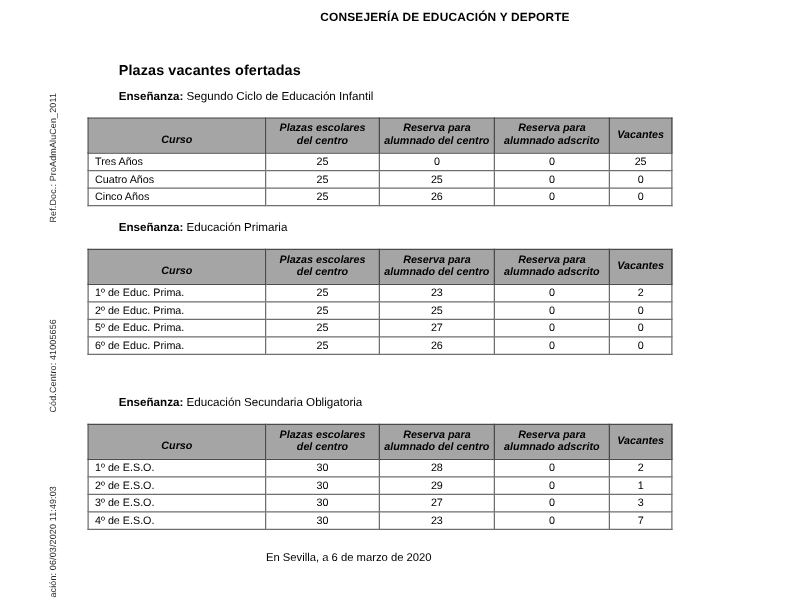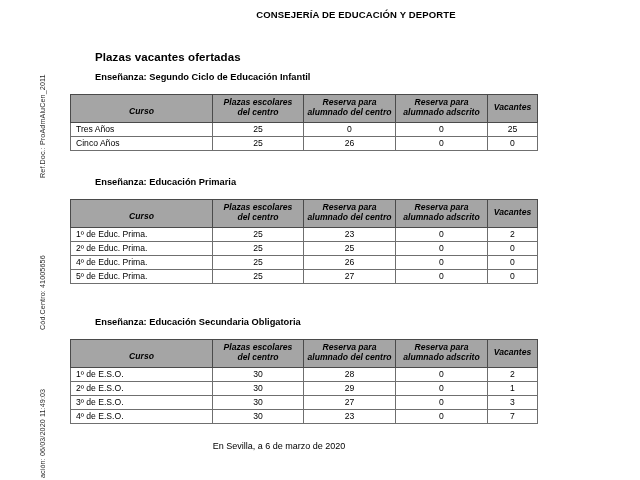--- a/index.html
+++ b/index.html
@@ -55,21 +55,21 @@
     letter-spacing: 0.1px;
   }
 
   .ensenanza {
     position: absolute;
     left: 95px;
     font-size: 9.3px;
     white-space: nowrap;
   }
   .ensenanza .lbl { font-weight: bold; }
-  .ensenanza .val { font-weight: bold; text-align: center; }
+  .ensenanza .val { font-weight: normal; text-align: center; }
 
   .ens-1 { top: 72px; }
   .ens-2 { top: 177px; }
   .ens-3 { top: 317px; }
 
   
   table.vac {
     position: absolute;
     left: 70px;
     border-collapse: collapse;
@@ -176,20 +176,27 @@
   </thead>
   <tbody>
     <tr>
       <td class="td-curso">Tres Años</td>
       <td>25</td>
       <td>0</td>
       <td>0</td>
       <td>25</td>
     </tr>
     <tr>
+      <td class="td-curso">Cuatro Años</td>
+      <td>25</td>
+      <td>25</td>
+      <td>0</td>
+      <td>0</td>
+    </tr>
+    <tr>
       <td class="td-curso">Cinco Años</td>
       <td>25</td>
       <td>26</td>
       <td>0</td>
       <td>0</td>
     </tr>
   </tbody>
 </table>
 
 <div class="ensenanza ens-2">
@@ -232,30 +239,30 @@
       <td>2</td>
     </tr>
     <tr>
       <td class="td-curso">2º de Educ. Prima.</td>
       <td>25</td>
       <td>25</td>
       <td>0</td>
       <td>0</td>
     </tr>
     <tr>
-      <td class="td-curso">4º de Educ. Prima.</td>
+      <td class="td-curso">5º de Educ. Prima.</td>
+      <td>25</td>
+      <td>27</td>
+      <td>0</td>
+      <td>0</td>
+    </tr>
+    <tr>
+      <td class="td-curso">6º de Educ. Prima.</td>
       <td>25</td>
       <td>26</td>
-      <td>0</td>
-      <td>0</td>
-    </tr>
-    <tr>
-      <td class="td-curso">5º de Educ. Prima.</td>
-      <td>25</td>
-      <td>27</td>
       <td>0</td>
       <td>0</td>
     </tr>
   </tbody>
 </table>
 
 <div class="ensenanza ens-3">
   <span class="lbl">Enseñanza:</span>
   <span class="val">Educación Secundaria Obligatoria</span>
 </div>

